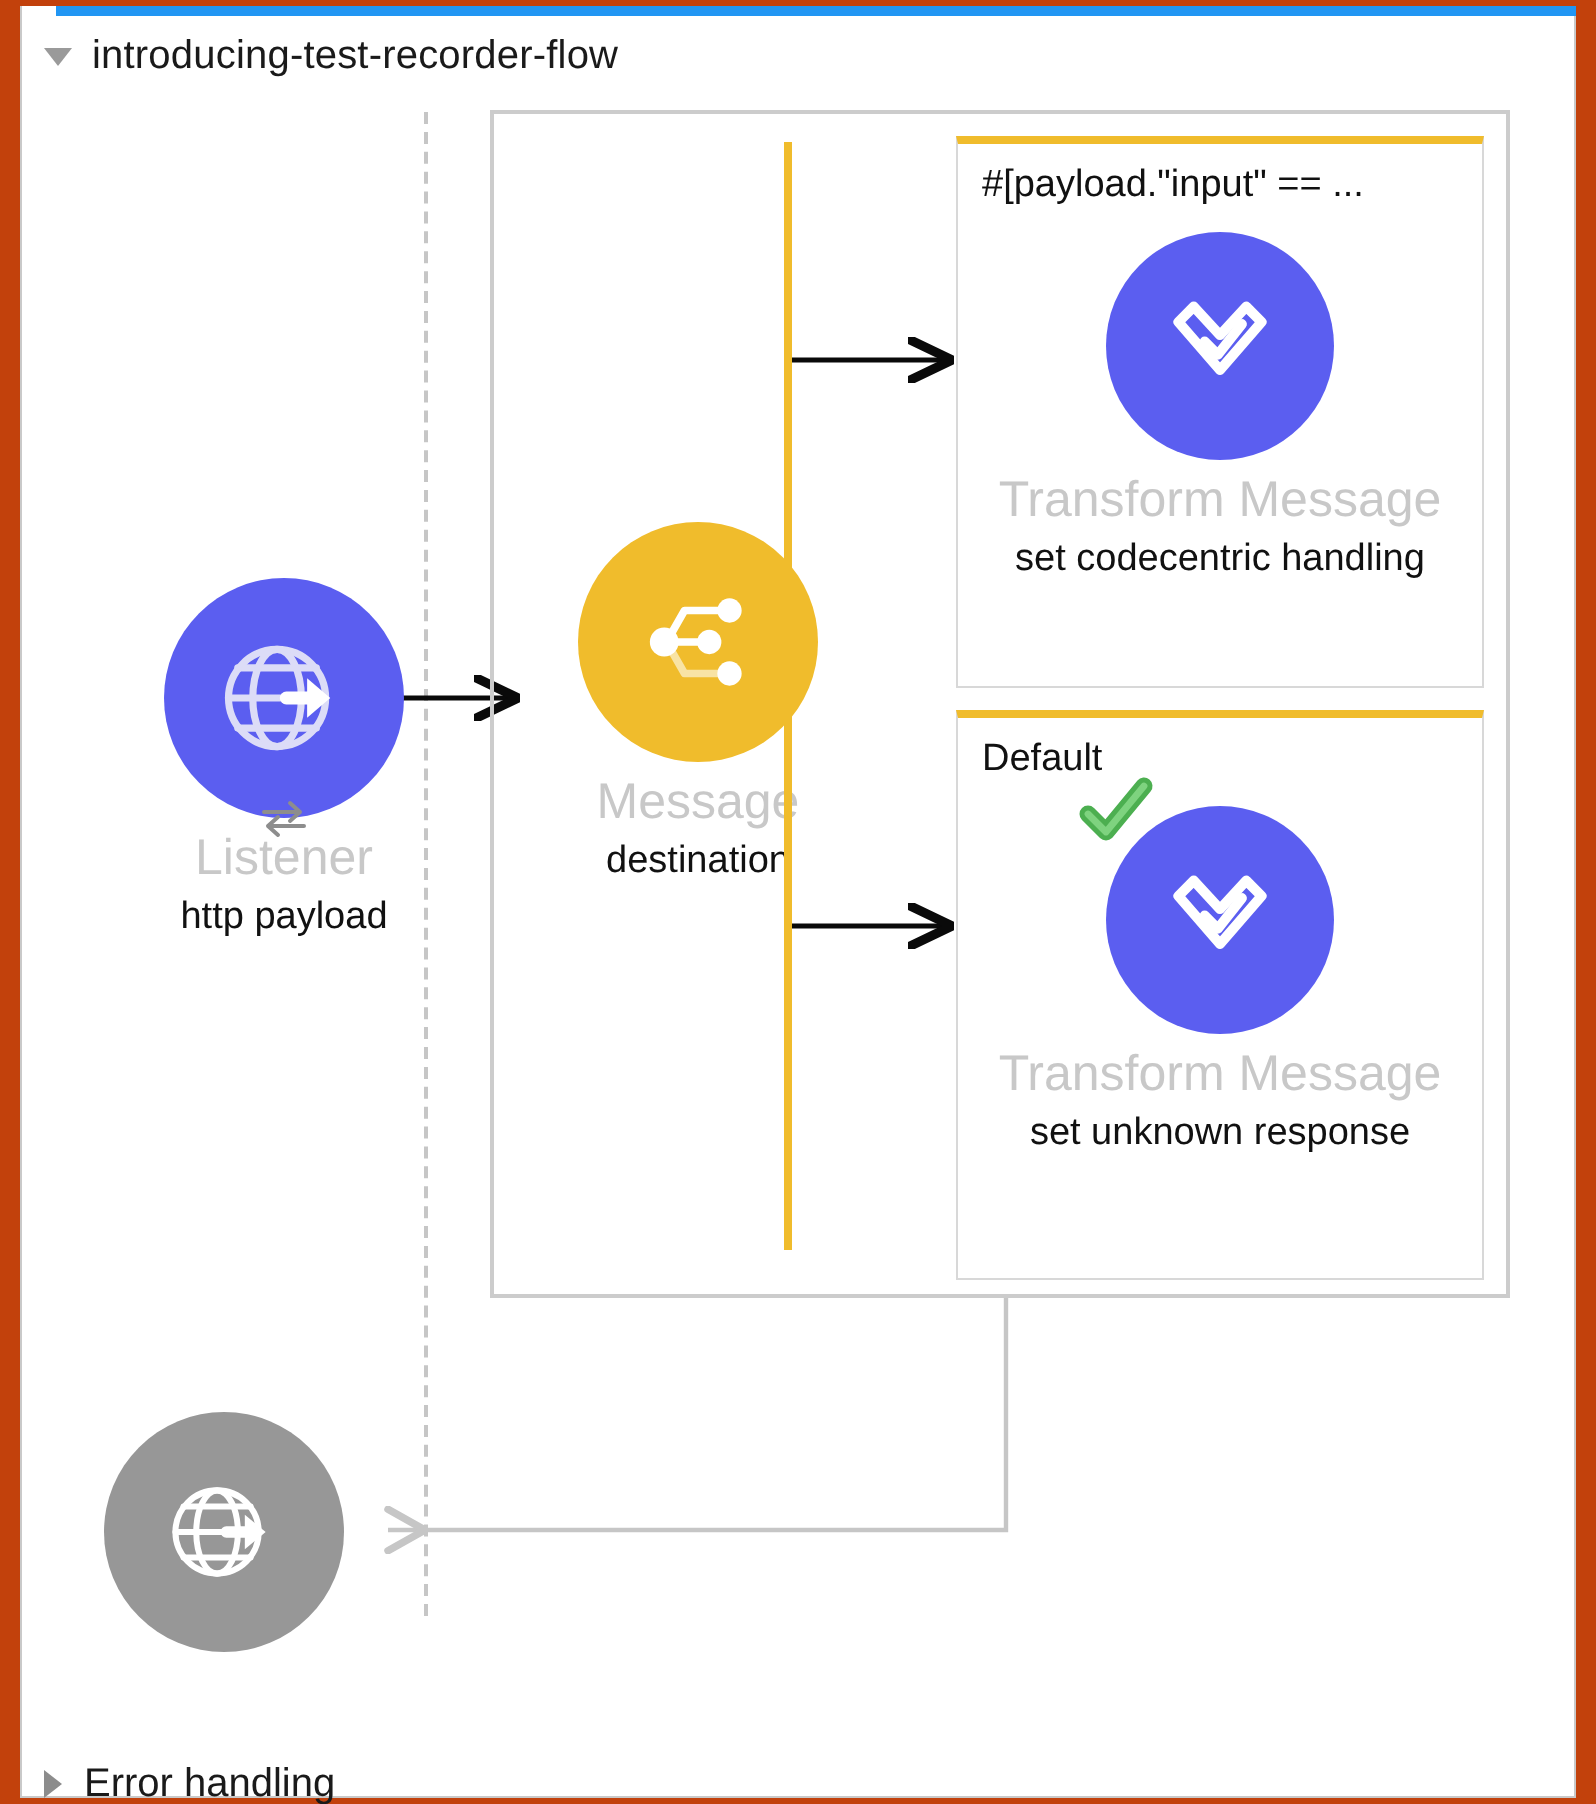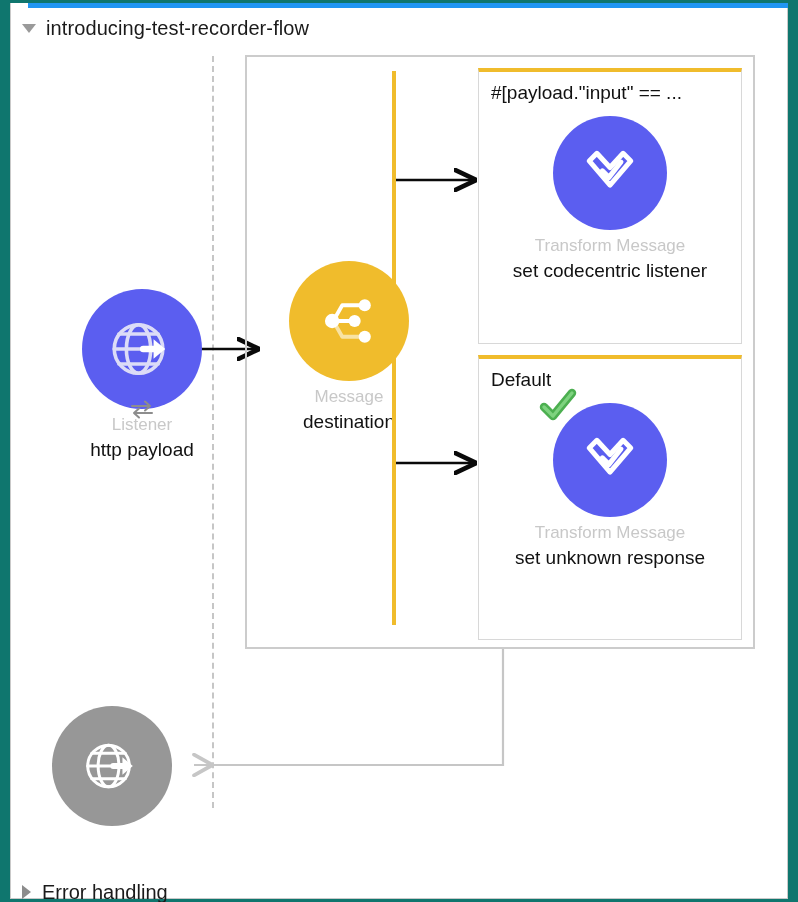--- a/index.html
+++ b/index.html
@@ -11,21 +11,21 @@
     background: #ffffff;
     font-family: "Liberation Sans", sans-serif;
     overflow: hidden;
   }
 
   
   #canvas {
     position: relative;
     width: 798px;
     height: 902px;
-    background: #0f766e;
+    background: #c2410c;
   }
 
   .flow-frame {
     position: absolute;
     left: 10px;
     top: 3px;
     width: 778px;
     height: 896px;
     border: 1px solid #c9c9c9;
     border-top: none;
@@ -117,21 +117,21 @@
     justify-content: center;
     position: relative;
   }
   .node-circle.purple { background: #5b5ef0; }
   .node-circle.amber  { background: #f0bc2c; }
   .node-circle.gray   { background: #979797; }
 
   .node-circle.small { width: 114px; height: 114px; }
 
   .node-type {
-    font-size: 17px;
+    font-size: 25px;
     color: #c8c8c8;
     margin-top: 6px;
     white-space: nowrap;
   }
   .node-name {
     font-size: 19px;
     color: #111111;
     margin-top: 2px;
     text-align: center;
     line-height: 1.35;
@@ -321,21 +321,21 @@
     <div class="route-label">#[payload."input" ==  ...</div>
     <div class="route-body">
       <div class="node" style="position:relative;left:0;top:0;">
         <div class="node-circle purple small">
           <svg width="70" height="70" viewBox="0 0 64 64">
             <path d="M13,21 L20,14 L32,27 L44,14 L51,21 L32,43 Z" fill="none" stroke="#ffffff" stroke-width="4.6" stroke-linejoin="round" stroke-linecap="round"></path>
             <path d="M25,30 L31,36 L42,22" fill="none" stroke="#ffffff" stroke-width="4.6" stroke-linejoin="round" stroke-linecap="round"></path>
           </svg>
         </div>
         <div class="node-type">Transform Message</div>
-        <div class="node-name">set codecentric listener</div>
+        <div class="node-name">set codecentric handling</div>
       </div>
     </div>
   </div>
 
   <div class="route-box" id="route-default">
     <div class="route-label">Default</div>
     <div class="route-body">
       <div class="node" style="position:relative;left:0;top:0;">
         <div class="node-circle purple small">
           <svg width="70" height="70" viewBox="0 0 64 64">

